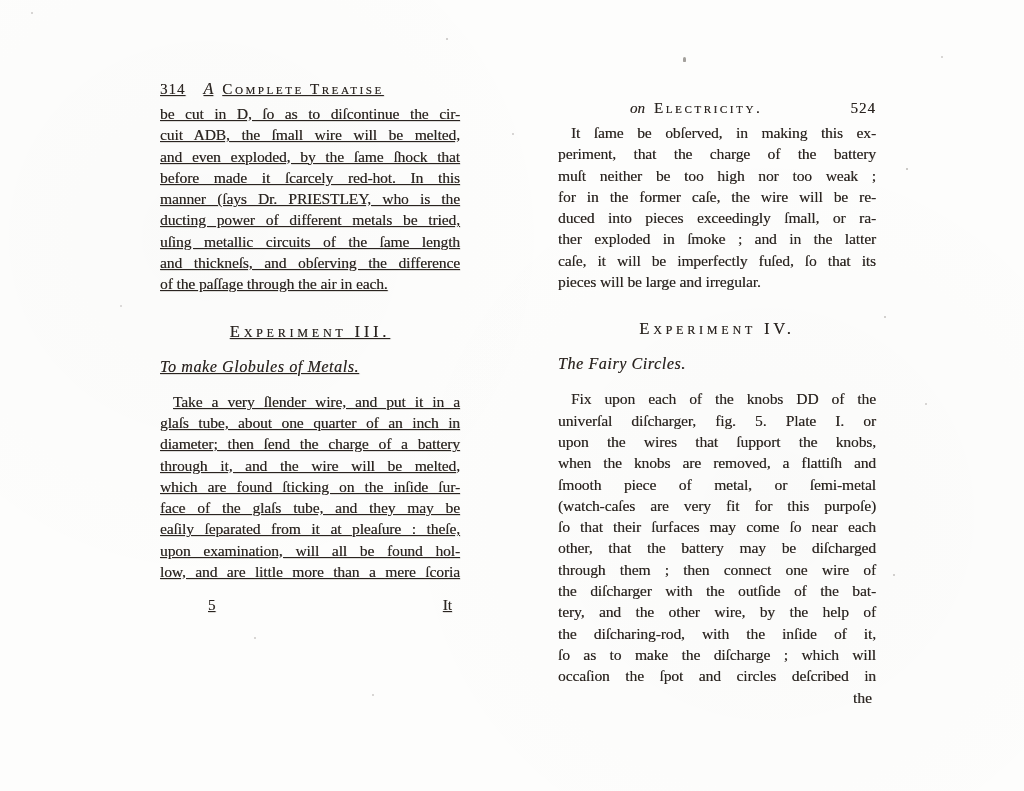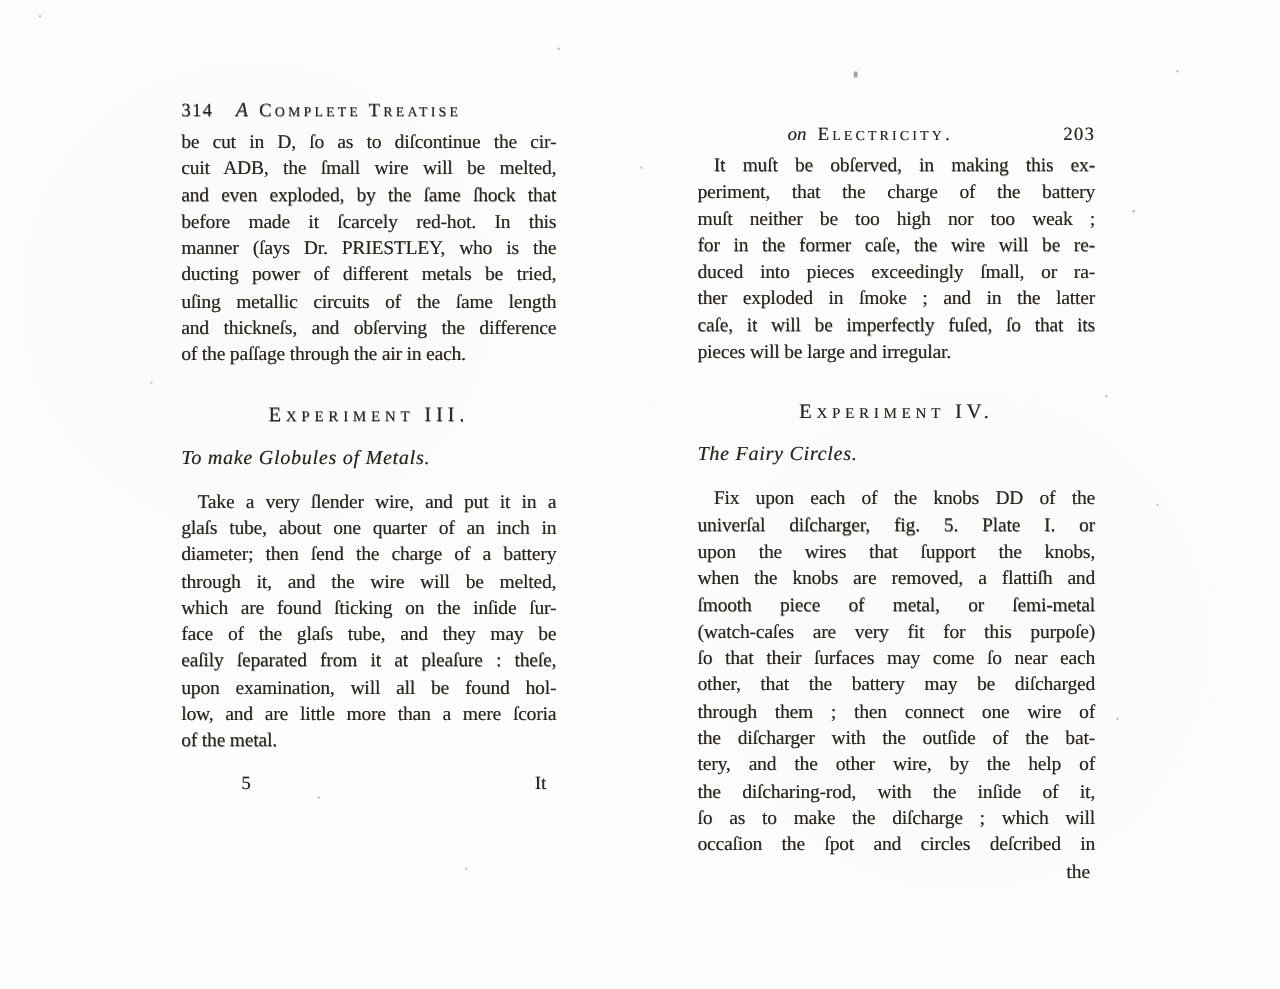--- a/index.html
+++ b/index.html
@@ -16,21 +16,21 @@
     overflow: hidden;
     background:
       radial-gradient(circle at 20% 30%, rgba(0,0,0,0.012), transparent 40%),
       radial-gradient(circle at 75% 65%, rgba(0,0,0,0.012), transparent 45%),
       #fdfdfc;
   }
   .page {
     position: absolute;
     text-shadow: 0.3px 0.3px 0.45px rgba(48,40,32,0.55);
   }
-  .left-page  { left: 145px; top: 80px;  width: 300px; }
+  .left-page  { left: 160px; top: 80px;  width: 300px; text-decoration: underline; }
   .right-page { left: 558px; top: 100px;  width: 318px; }
 
   .running-head {
     display: flex;
     align-items: baseline;
     font-size: 15px;
     margin: 0 0 5px 0;
   }
   .smallcaps {
     font-variant: small-caps;
@@ -122,38 +122,37 @@
     <section class="para para-second">
         <div class="line indent">Take a very ſlender wire, and put it in a</div>
         <div class="line">glaſs tube, about one quarter of an inch in</div>
         <div class="line">diameter; then ſend the charge of a battery</div>
         <div class="line">through it, and the wire will be melted,</div>
         <div class="line">which are found ſticking on the inſide ſur-</div>
         <div class="line">face of the glaſs tube, and they may be</div>
         <div class="line">eaſily ſeparated from it at pleaſure : theſe,</div>
         <div class="line">upon examination, will all be found hol-</div>
         <div class="line">low, and are little more than a mere ſcoria</div>
-        <div class="line flush">of the metal.</div>
       </section>
 
     <div class="foot-row">
       <span>5</span>
       <span>It</span>
     </div>
   </div>
 
   <div class="page right-page">
     <header class="running-head">
       <span class="head-lead italic">on</span>
       <span class="smallcaps">Electricity.</span>
-      <span class="pagenum">203</span>
+      <span class="pagenum">524</span>
     </header>
 
     <section class="para para-first">
-        <div class="line indent">It muſt be obſerved, in making this ex-</div>
+        <div class="line indent">It ſame be obſerved, in making this ex-</div>
         <div class="line">periment, that the charge of the battery</div>
         <div class="line">muſt neither be too high nor too weak ;</div>
         <div class="line">for in the former caſe, the wire will be re-</div>
         <div class="line">duced into pieces exceedingly ſmall, or ra-</div>
         <div class="line">ther exploded in ſmoke ; and in the latter</div>
         <div class="line">caſe, it will be imperfectly fuſed, ſo that its</div>
         <div class="line flush">pieces will be large and irregular.</div>
       </section>
 
     <h2 class="exp-heading">Experiment IV.</h2>

